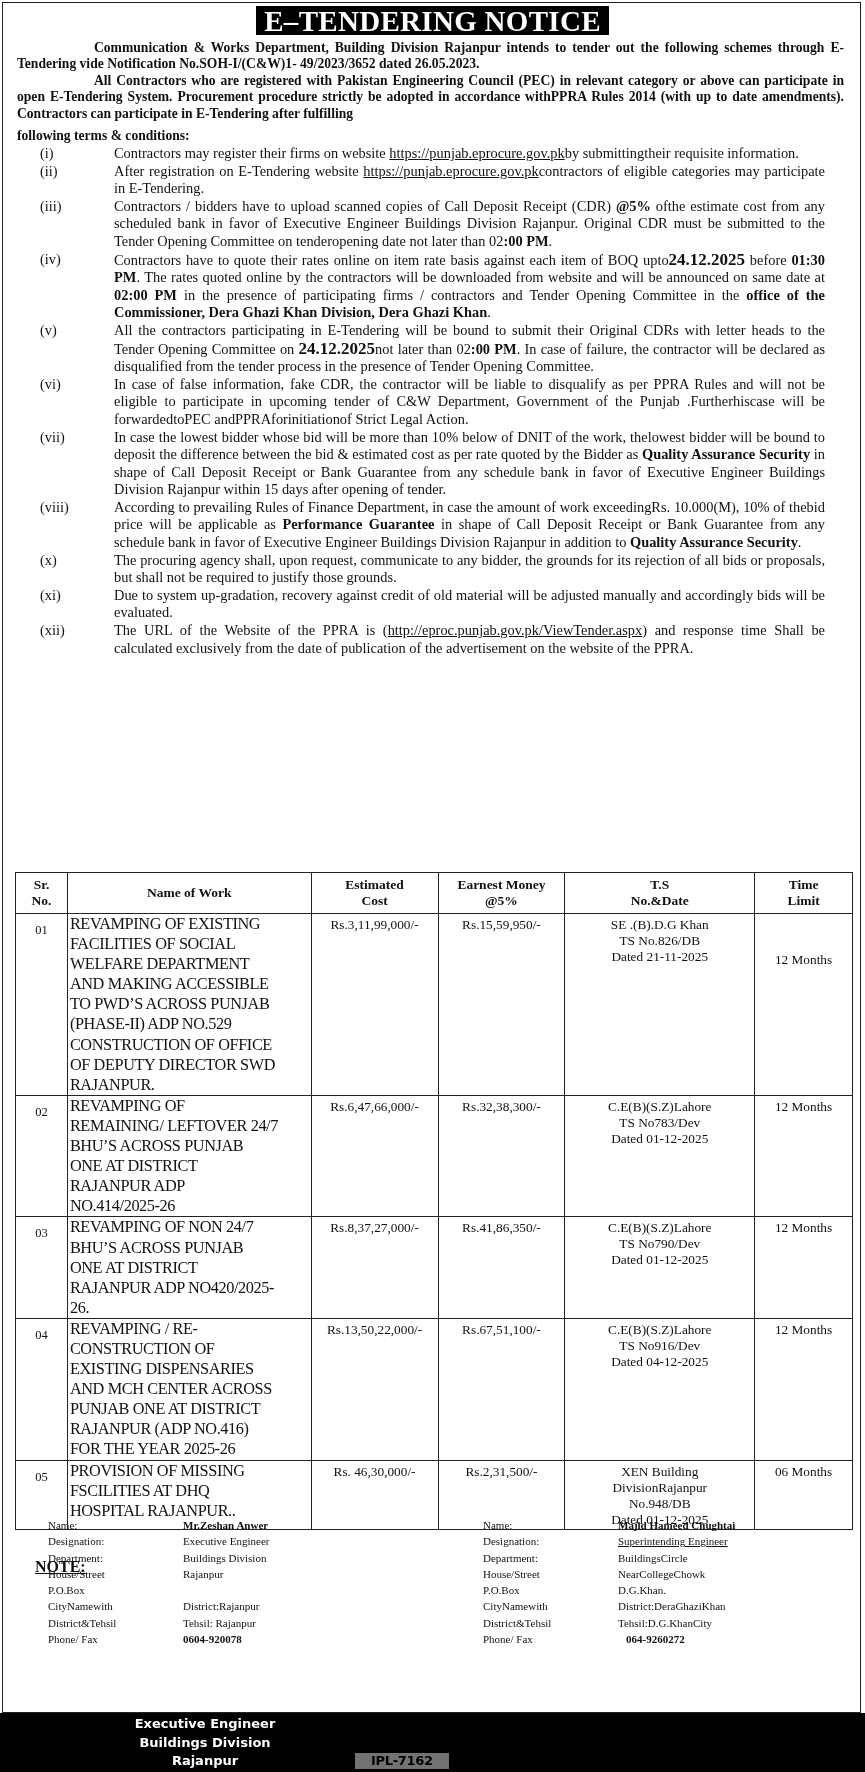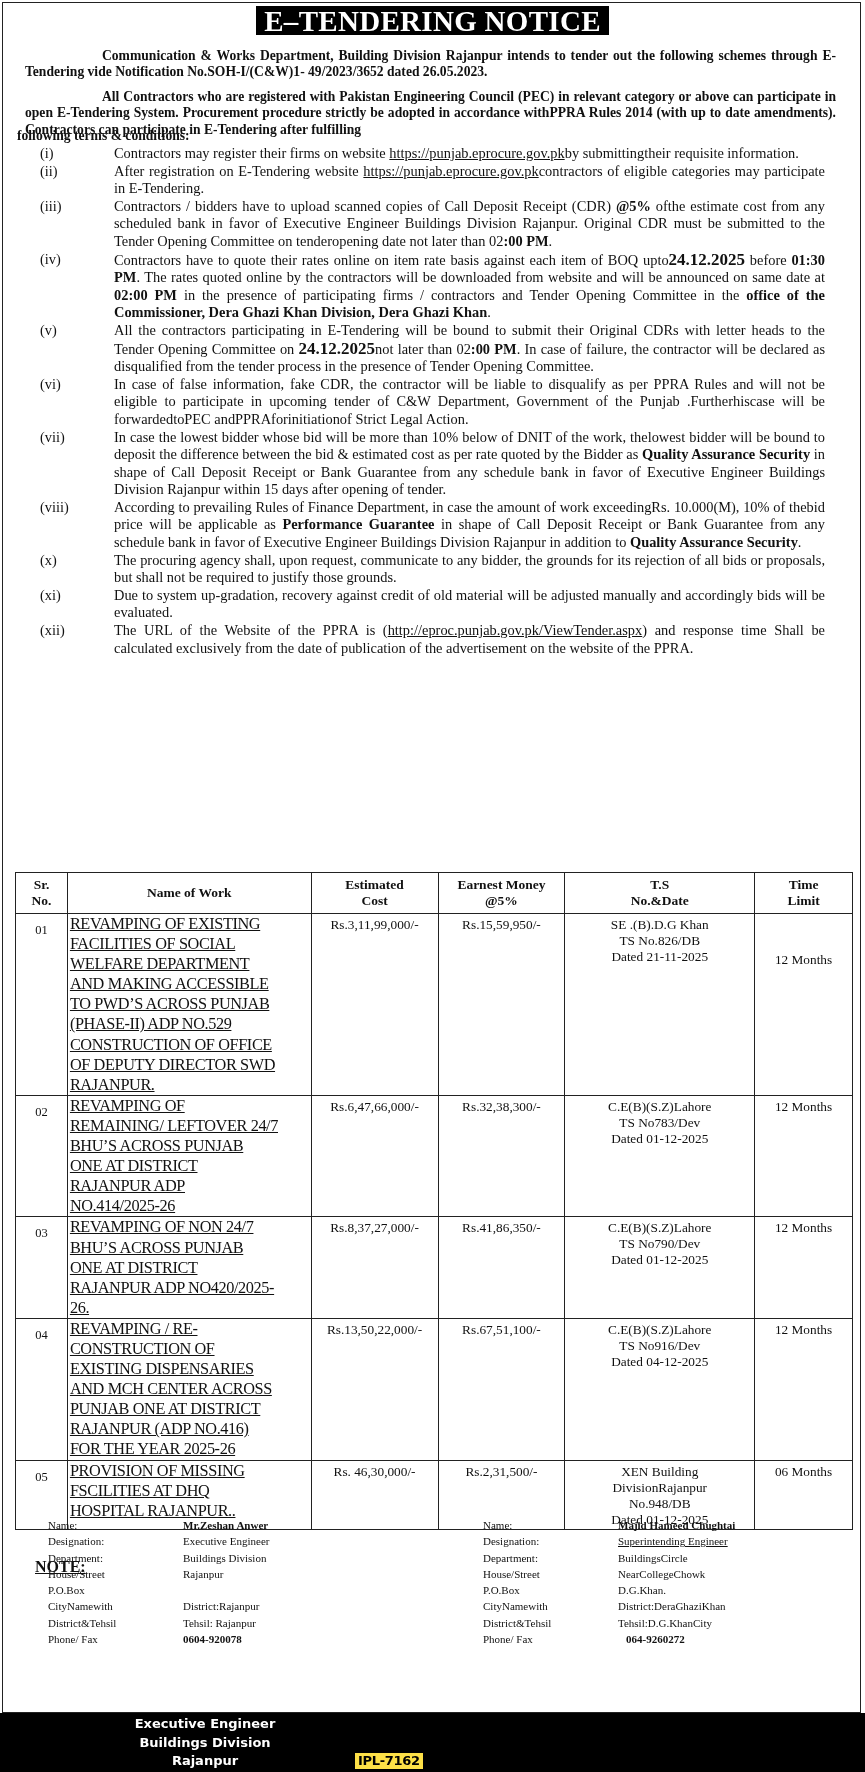--- a/index.html
+++ b/index.html
@@ -1,43 +1,43 @@
 <!DOCTYPE html>
 <html><head>
 <meta charset="utf-8">
 <style>
   html, body { margin:0; padding:0; background:#fff; }
   body { width:865px; height:1772px; position:relative; overflow:hidden; font-family:"Liberation Serif", serif; color:#111; }
   .frame { position:absolute; left:2px; top:2px; width:859px; height:1711px; border:1.5px solid #222; box-sizing:border-box; }
   .title-wrap { position:absolute; top:6px; left:0; width:865px; text-align:center;border-radius:12px; }
   .title { display:inline-block; background:#000; color:#fff; font-family:"Liberation Serif", serif; font-weight:bold; font-size:29px; line-height:28px; padding:1px 8px 0 8px; letter-spacing:0.3px; }
   .intro { position:absolute; left:17px; width:827px; font-weight:bold; font-size:13.6px; line-height:16.4px; text-align:justify; }
-  .intro p { margin:8px; }
+  .intro p { margin:0; }
   .intro .indent { text-indent:77px; }
   .terms-title { position:absolute; left:17px; top:128px; font-weight:bold; font-size:13.6px; }
   .terms { position:absolute; left:40px; top:145px; width:785px; font-size:14.4px; line-height:17.6px; }
   .term { display:flex; margin-bottom:0; }
   .term .num { width:74px; flex:none; padding-left:0; }
   .term .txt { flex:1; text-align:justify; }
   .term u { text-decoration:underline; }
   .big { font-size:17px; font-weight:bold; }
   table.works { position:absolute; left:15px; top:872px; width:838px; border-collapse:collapse; font-family:"Liberation Serif", serif; }
   table.works th, table.works td { border:1.8px solid #222; vertical-align:top; }
   table.works th { font-weight:bold; font-size:13.5px; line-height:16px; text-align:center; vertical-align:middle; height:38px; }
   table.works td { font-size:13.3px; line-height:16px; text-align:center; padding-top:3px;margin-top:40px; }
-  table.works td.name { text-align:left; font-size:16.3px; line-height:20.1px; padding:0 2px 0 2px; letter-spacing:-0.4px;text-decoration:underline; }
+  table.works td.name { text-align:left; font-size:16.3px; line-height:20.1px; padding:0 2px 0 2px; letter-spacing:-0.4px; }
   table.works td.sr { font-size:12.5px; padding-top:8px; }
   .note { position:absolute; left:35px; top:1558px; font-weight:bold; font-size:16px; text-decoration:underline; }
   .contact { position:absolute; top:1517px; font-family:"Liberation Serif", serif; font-size:11px; line-height:16.3px; }
   .contact .row { display:flex; }
   .contact .lbl { width:135px; }
   .footer { position:absolute; left:0; top:1713px; width:865px; height:59px; background:#000; color:#fff; font-family:"DejaVu Sans", sans-serif; font-weight:bold; font-size:13px; line-height:18.5px; }
   .footer .left { position:absolute; left:85px; top:2px; width:240px; text-align:center; }
   .footer .right { position:absolute; left:490px; top:2px; width:300px; text-align:center; }
-  .footer .code { position:absolute; left:355px; top:40px; background:#fde047; color:#000; font-size:13px; line-height:16px; padding:0 3px; font-family:"DejaVu Sans", sans-serif; font-weight:bold; letter-spacing:-0.3px; }
+  .footer .code { position:absolute; left:355px; top:40px; background:#737373; color:#000; font-size:13px; line-height:16px; padding:0 16px; font-family:"DejaVu Sans", sans-serif; font-weight:bold; letter-spacing:-0.3px; }
 </style>
 </head>
 <body>
 
 <div class="frame"></div>
 
 <div class="title-wrap">
   <span class="title">E–TENDERING NOTICE</span>
 </div>
 

